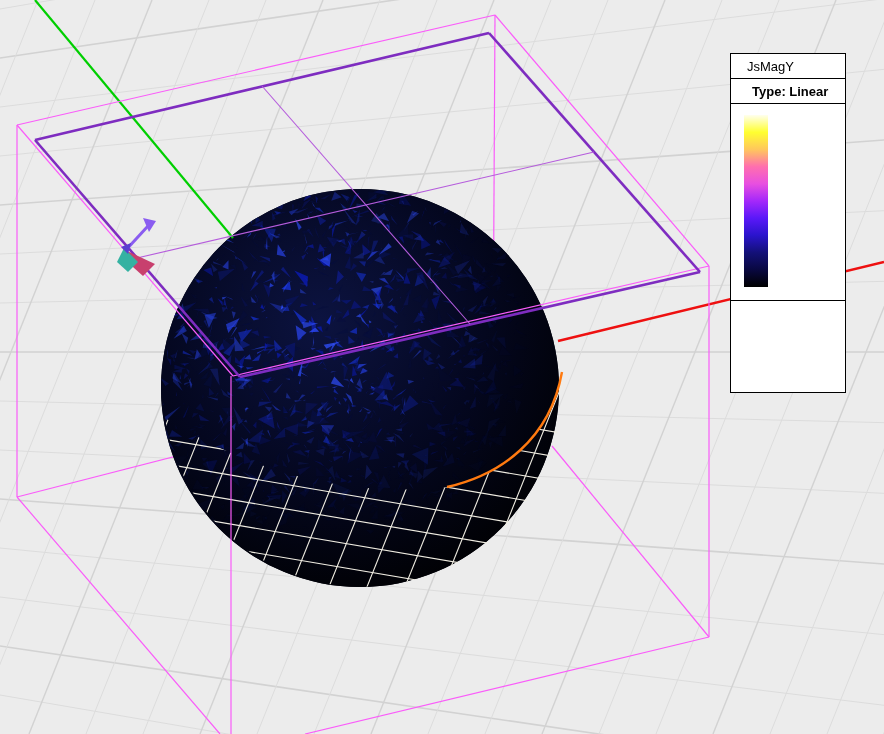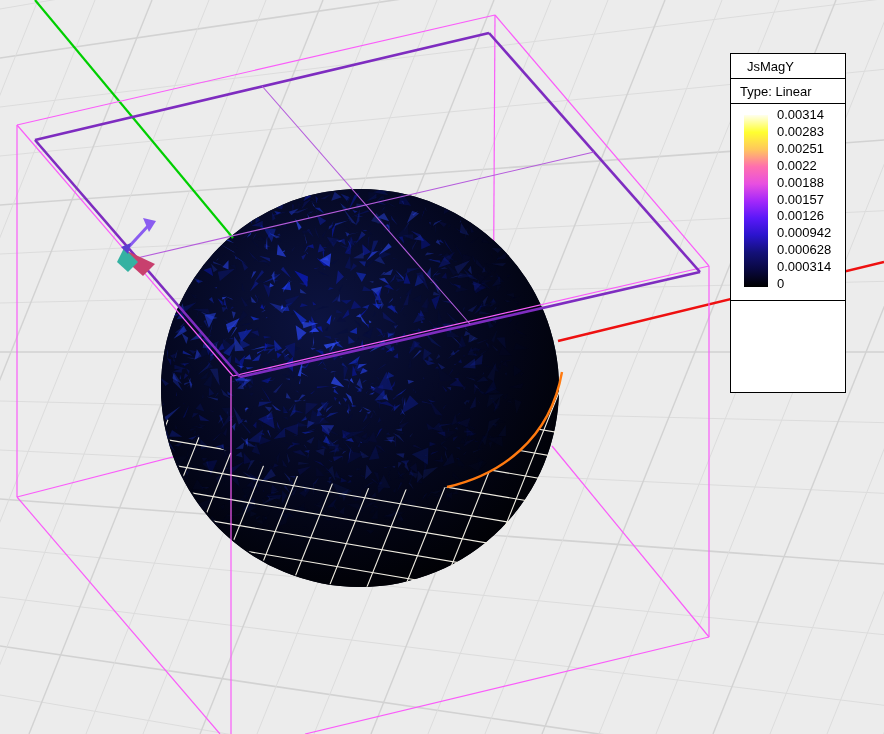--- a/index.html
+++ b/index.html
@@ -7,21 +7,21 @@
   .viewport{position:absolute;left:0;top:0;width:884px;height:734px;}
   svg{position:absolute;left:0;top:0;}
   
   .legend{
     position:absolute;left:730px;top:53px;width:116px;height:340px;
     background:#ffffff;border:1px solid #000;box-sizing:border-box;
     font-size:13px;color:#000;z-index:5;
   }
   .legend-row{border-bottom:1px solid #000;box-sizing:border-box;}
   .legend-title{height:25px;line-height:25px;padding-left:16px;}
-  .legend-type{height:25px;line-height:25px;padding-left:9px;}
+  .legend-type{height:25px;line-height:25px;padding-left:21px;font-weight:bold;}
   .legend-scale{height:197px;position:relative;}
   .colorbar{
     position:absolute;left:13px;top:11px;width:24px;height:172px;
   }
   .scale-labels{
     position:absolute;left:46px;top:3px;line-height:16.9px;white-space:nowrap;
   }
   .legend-stats{height:91px;padding:6px 0 0 7px;line-height:18px;border-bottom:none;white-space:nowrap;}
 </style>
 </head>
@@ -1416,28 +1416,15 @@
         <polygon points="124,248 138,262 128,272 117,262" fill="#35b2a2"></polygon>
         <polygon points="121,247 131,243 128,254" fill="#5a3fd0"></polygon>
       </g>
     </svg>
 
   <div class="legend">
     <div class="legend-row legend-title">JsMagY</div>
     <div class="legend-row legend-type">Type: Linear</div>
     <div class="legend-row legend-scale">
       <div class="colorbar" id="colorbar" style="background: linear-gradient(rgb(255, 255, 238) 0%, rgb(255, 255, 48) 10%, rgb(255, 199, 92) 20%, rgb(255, 111, 174) 30%, rgb(232, 79, 224) 40%, rgb(164, 40, 250) 50%, rgb(90, 24, 248) 60%, rgb(42, 20, 204) 70%, rgb(19, 16, 120) 80%, rgb(9, 8, 64) 90%, rgb(0, 0, 0) 100%);"></div>
-      <div class="scale-labels" id="scale-labels">
-          <div>0.00314</div>
-          <div>0.00283</div>
-          <div>0.00251</div>
-          <div>0.0022</div>
-          <div>0.00188</div>
-          <div>0.00157</div>
-          <div>0.00126</div>
-          <div>0.000942</div>
-          <div>0.000628</div>
-          <div>0.000314</div>
-          <div>0</div>
-        </div>
     </div>
   </div>
 </div>
 
 </body></html>

